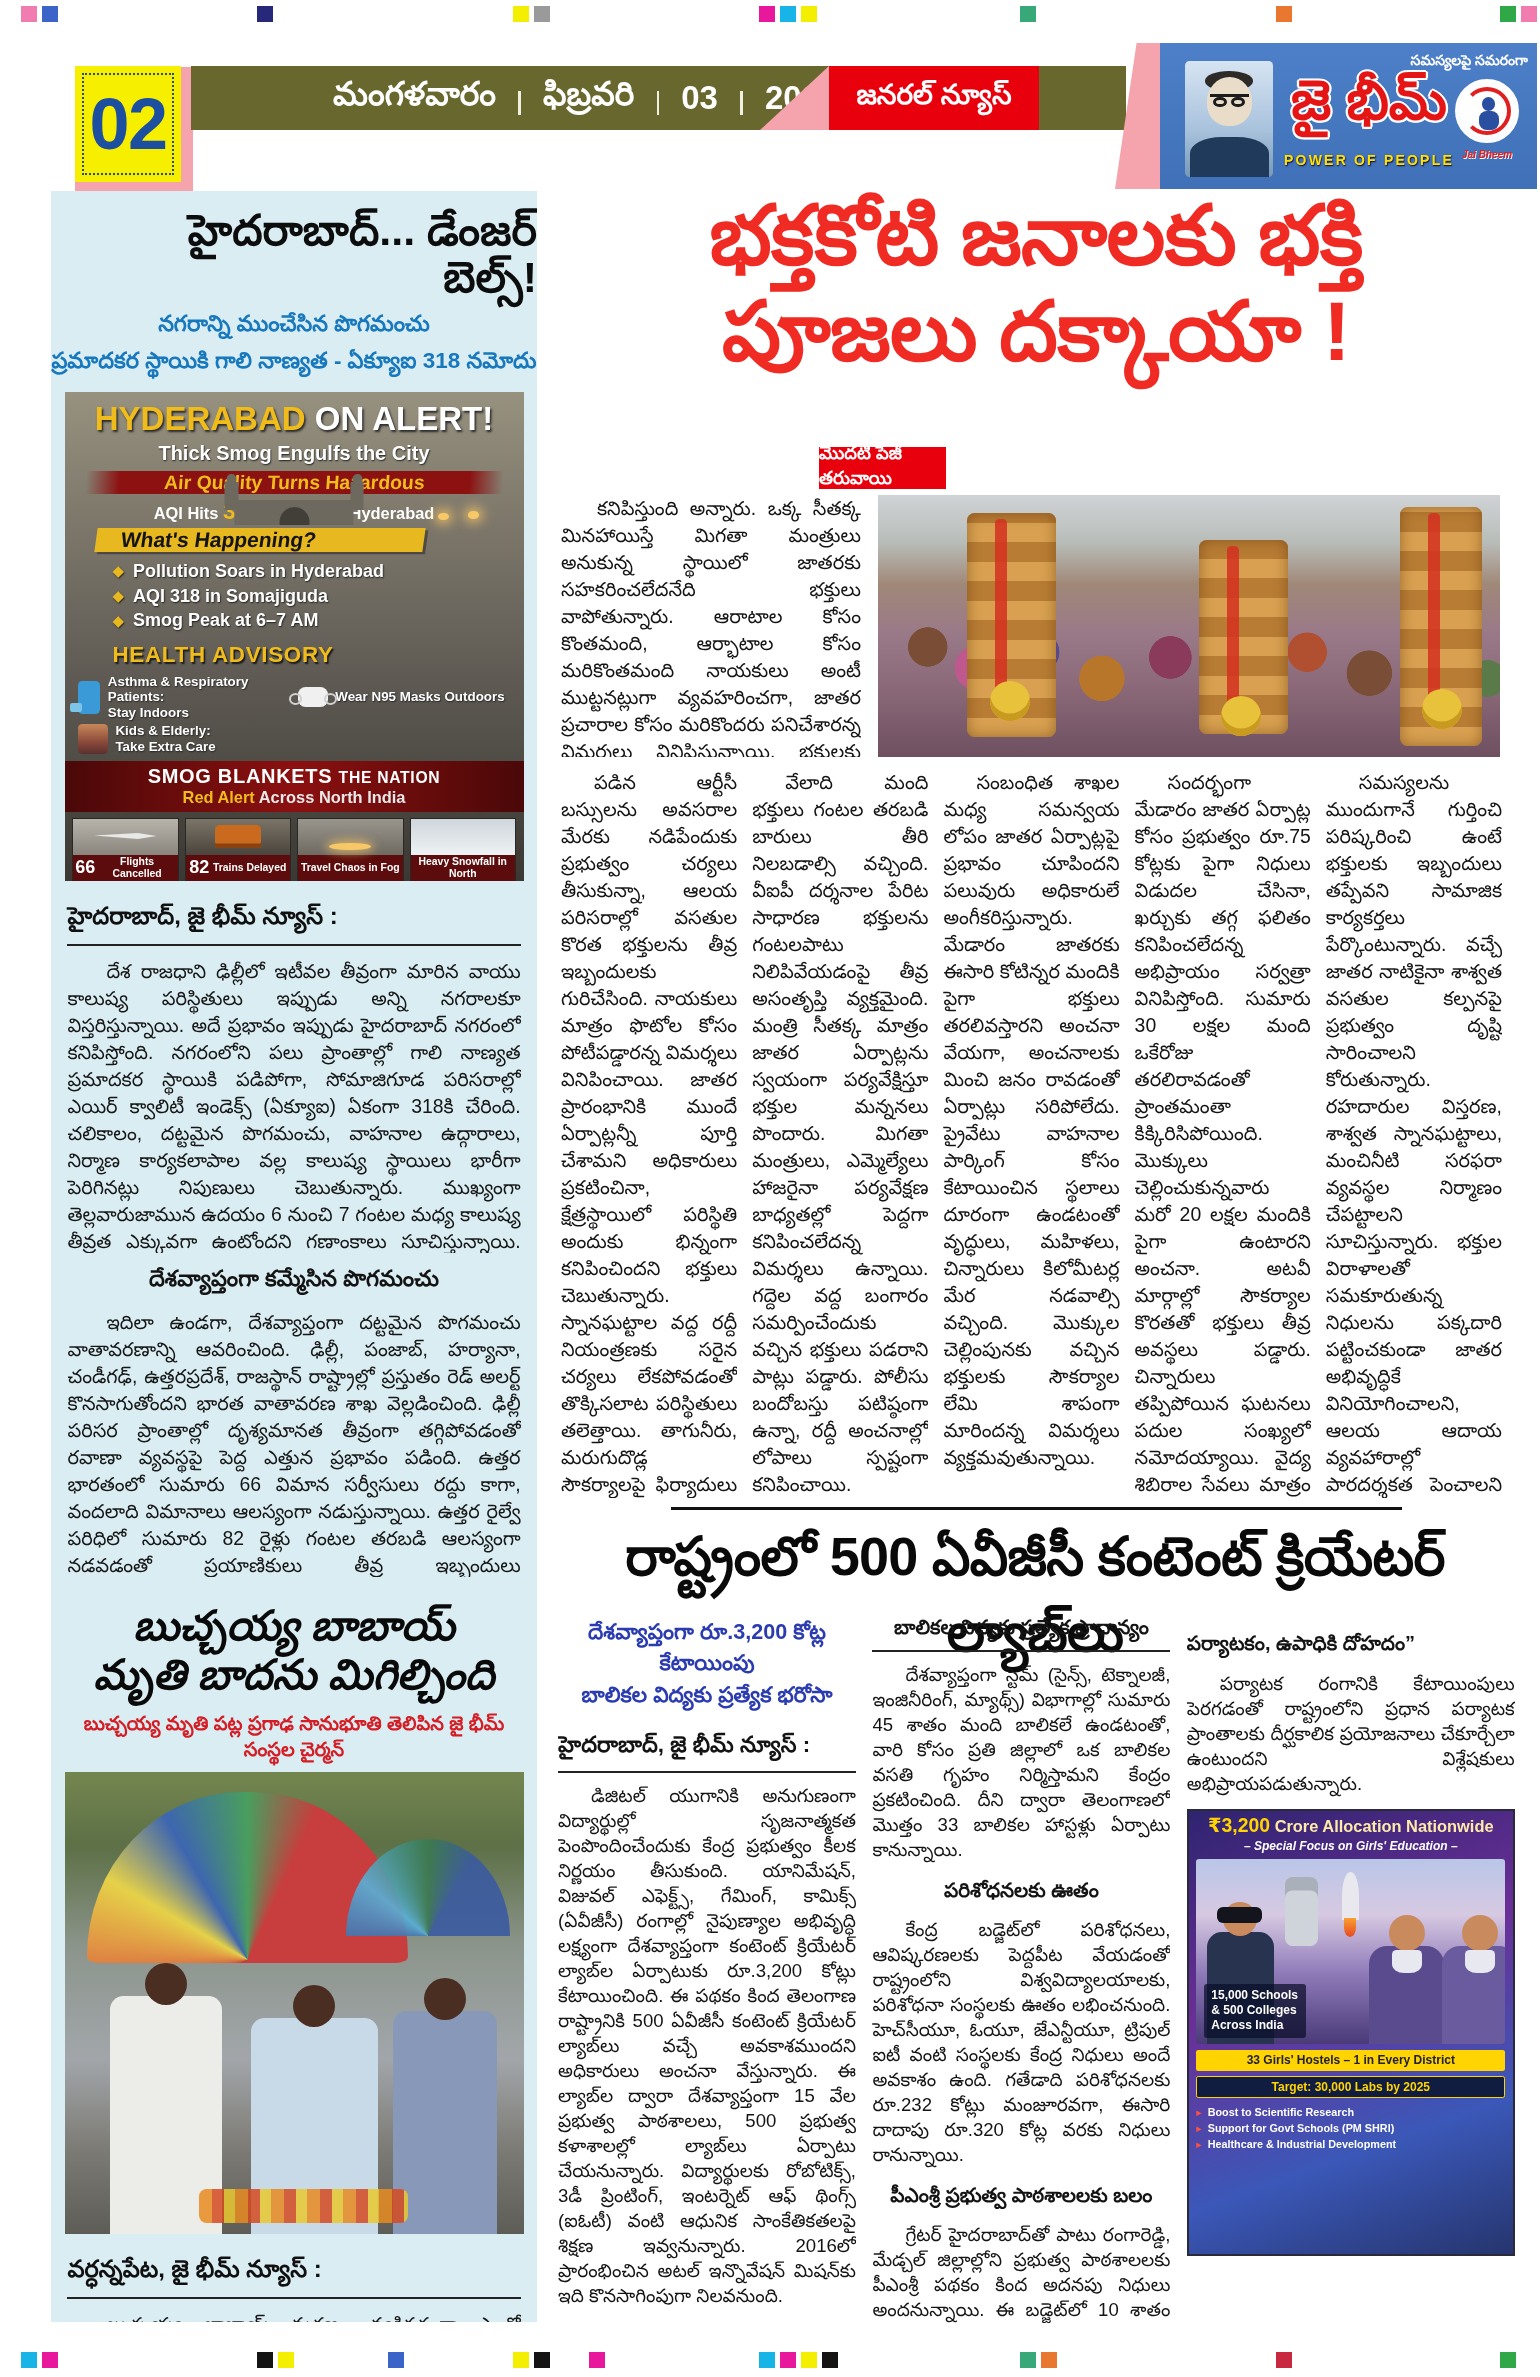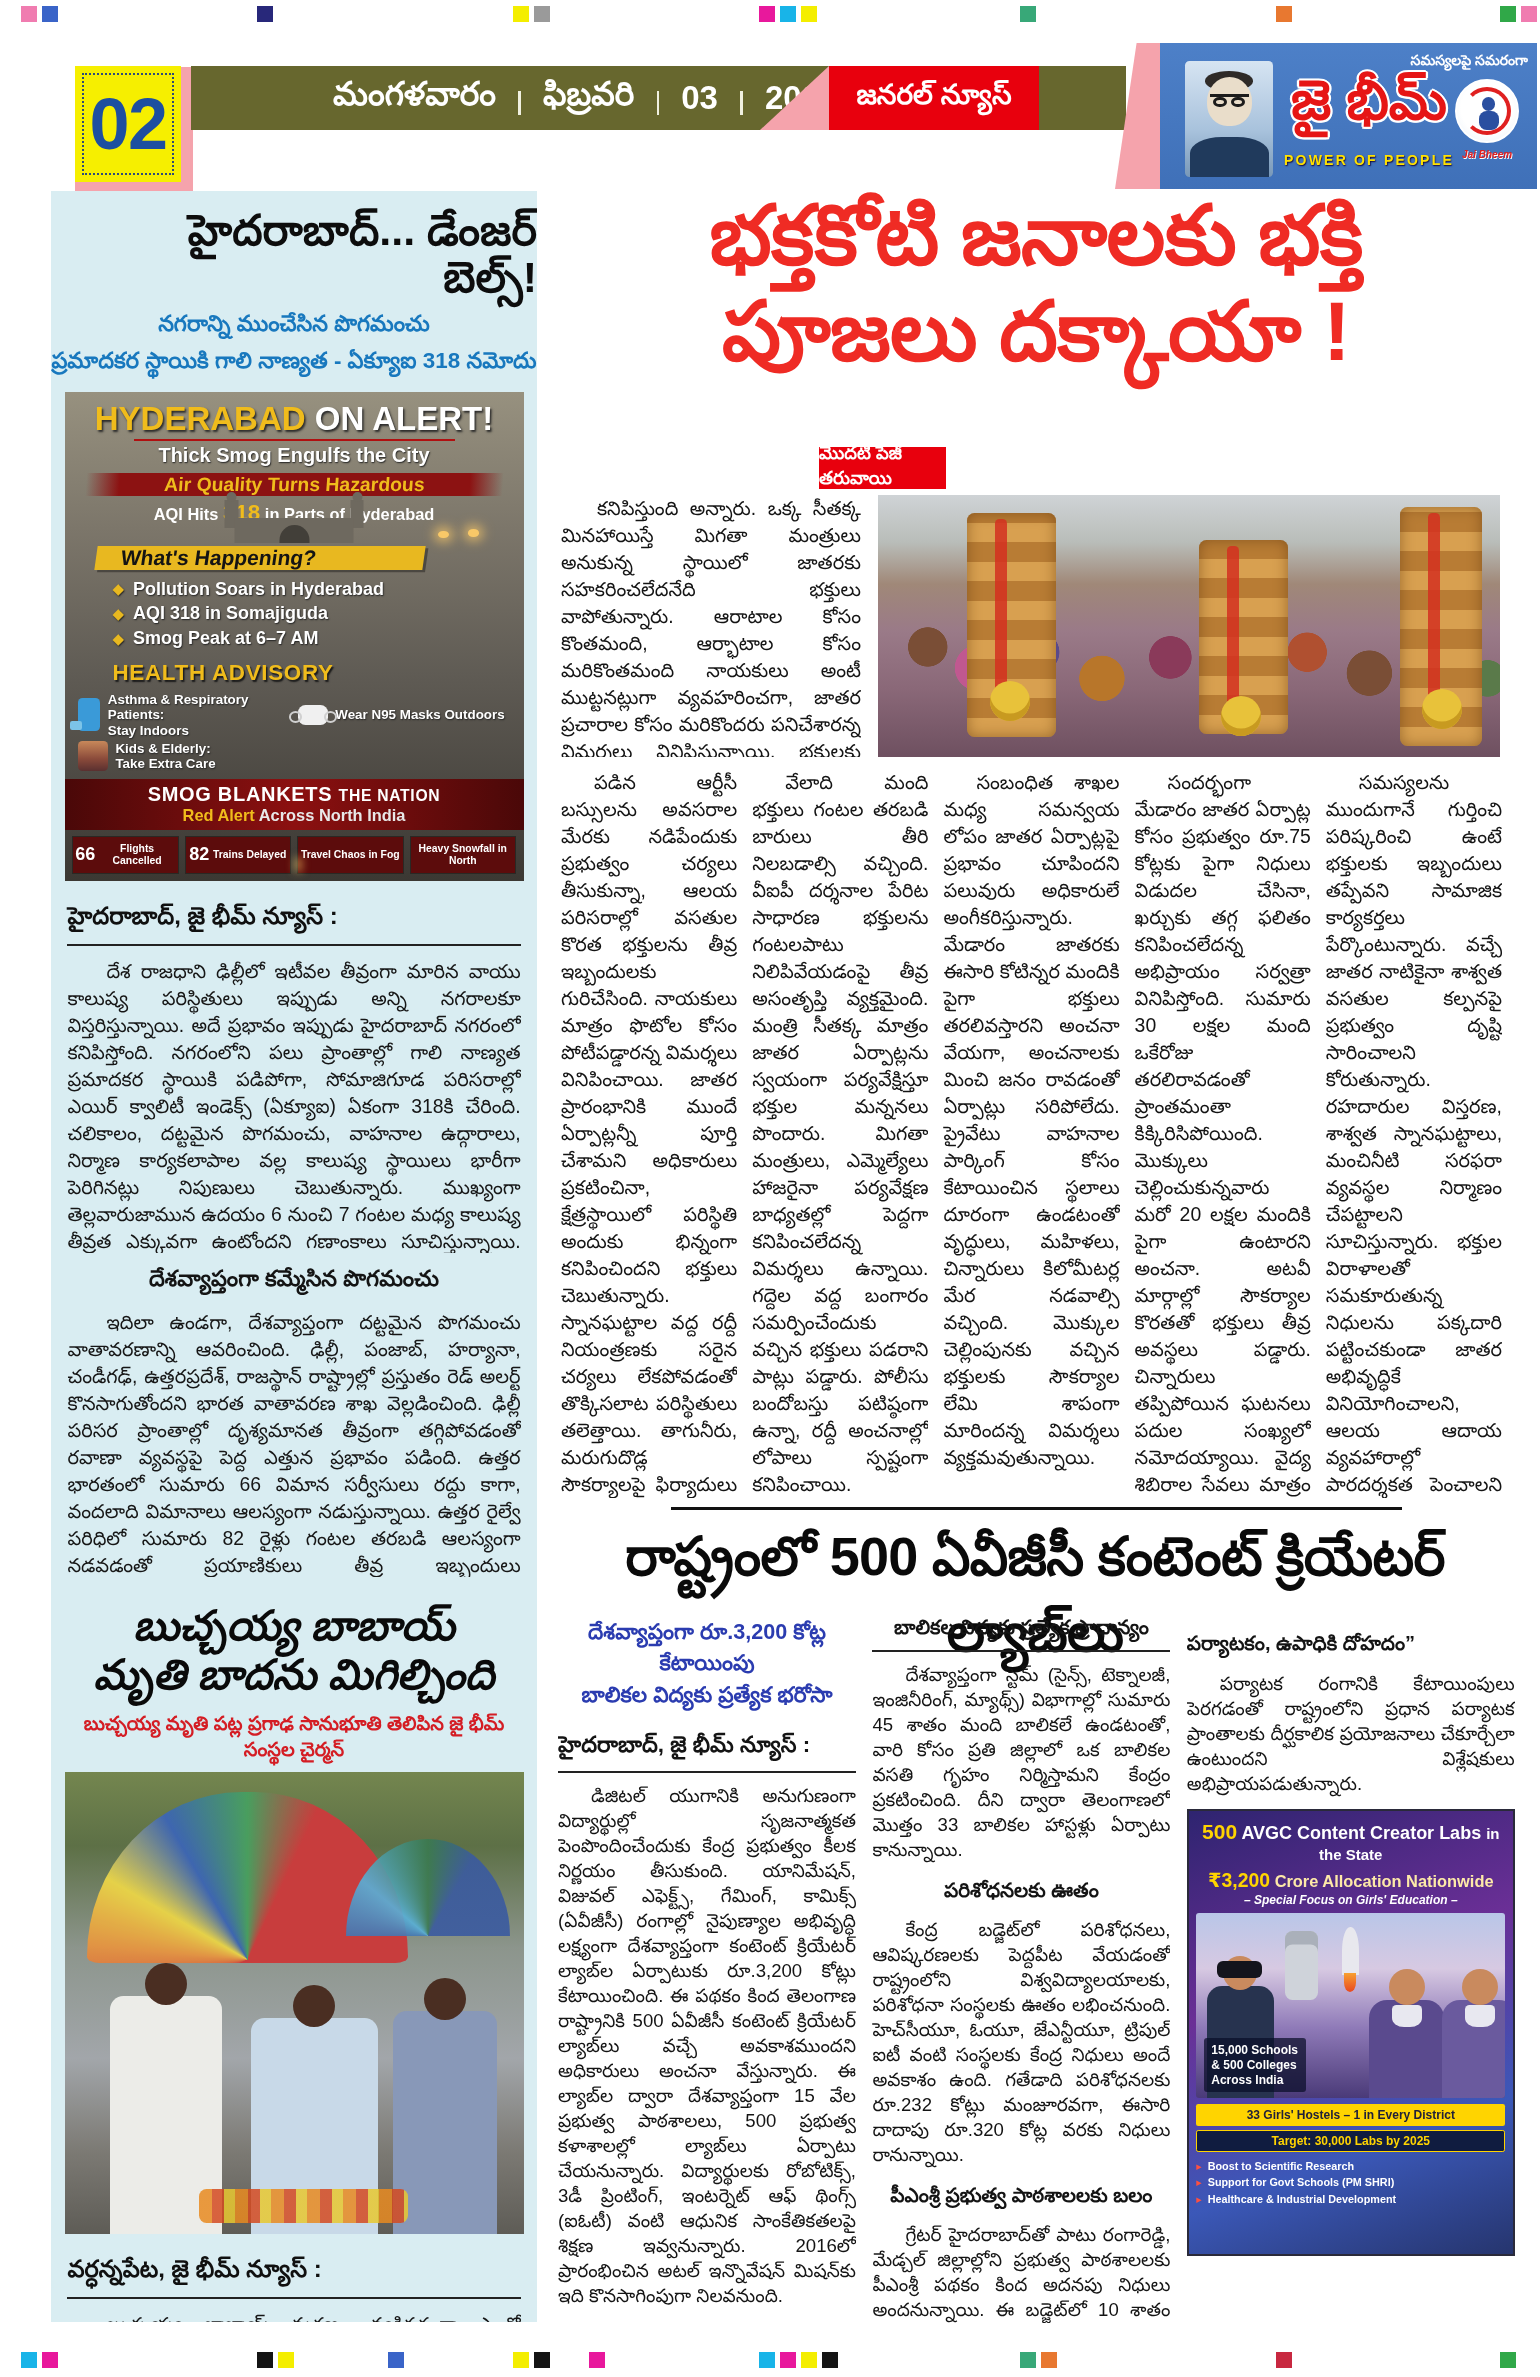--- a/index.html
+++ b/index.html
@@ -98,21 +98,21 @@
   .icon-mask::before{left:-9px;} .icon-mask::after{right:-9px;}
   .icon-family { width:30px; height:30px; border-radius:4.5px; flex:0 0 auto;
                  background:linear-gradient(180deg,#c8885a 0%,#8a4a3a 60%,#5a3030 100%); }
   .i-band { margin-top:7.5px; padding:3.7px 0 4.5px; text-align:center;
             background:linear-gradient(90deg,#4a0808 0%,#8c1010 50%,#4a0808 100%); }
   .i-band .l1 { color:#fff; font-weight:800; font-size:20px; letter-spacing:0.7px; }
   .i-band .l1 .sm { font-size:15.7px; }
   .i-band .l2 { color:#f0bc1c; font-weight:800; font-size:16.4px; }
   .i-band .l2 .wh { color:#e8e8e8; }
   .i-tiles { flex:1; display:flex; gap:6px; padding:6px 7.5px 7.5px; }
-  .i-tiles .tile { flex:1; display:flex; flex-direction:row; border:0.7px solid #2a2824; }
+  .i-tiles .tile { flex:1; display:flex; flex-direction:column; border:0.7px solid #2a2824; }
   .tile .art { height:36px; }
   .art-plane { background:linear-gradient(180deg,#b8b4ac,#8a857c); position:relative; }
   .art-plane::after { content:""; position:absolute; left:20%; top:40%; width:60%; height:6px; background:#e8e8e8;
                       clip-path:polygon(0 40%, 70% 0, 100% 50%, 70% 100%); }
   .art-train { background:linear-gradient(180deg,#7a7468,#4a443c); position:relative; }
   .art-train::after { content:""; position:absolute; left:28%; top:18%; width:44%; height:64%; background:#c96a1e; border-radius:4.5px 4.5px 1.5px 1.5px;
                       box-shadow:inset 0 -4.5px 0 #8a4210; }
   .art-fog { background:linear-gradient(180deg,#9a958c,#6e6a62); position:relative; }
   .art-fog::after { content:""; position:absolute; left:30%; bottom:4.5px; width:40%; height:7.5px; border-radius:50%;
                     background:#f8c868; box-shadow:0 0 9px 3.7px rgba(248,200,104,.6); }
@@ -452,25 +452,20 @@
     <div class="bp">కేంద్ర బడ్జెట్‌లో పరిశోధనలు, ఆవిష్కరణలకు పెద్దపీట వేయడంతో రాష్ట్రంలోని విశ్వవిద్యాలయాలకు, పరిశోధనా సంస్థలకు ఊతం లభించనుంది. హెచ్‌సీయూ, ఓయూ, జేఎన్టీయూ, ట్రిపుల్ ఐటీ వంటి సంస్థలకు కేంద్ర నిధులు అందే అవకాశం ఉంది. గతేడాది పరిశోధనలకు రూ.232 కోట్లు మంజూరవగా, ఈసారి దాదాపు రూ.320 కోట్ల వరకు నిధులు రానున్నాయి.</div>
     <div class="bheadline center">పీఎంశ్రీ ప్రభుత్వ పాఠశాలలకు బలం</div>
     <div class="bp">గ్రేటర్ హైదరాబాద్‌తో పాటు రంగారెడ్డి, మేడ్చల్ జిల్లాల్లోని ప్రభుత్వ పాఠశాలలకు పీఎంశ్రీ పథకం కింద అదనపు నిధులు అందనున్నాయి. ఈ బడ్జెట్‌లో 10 శాతం అధికంగా నిధులు కేటాయించడంతో పాఠశాలల బలోపేతానికి మరింత ప్రయోజనం చేకూరనుంది.</div>
 
   </div>
   <div class="bcol bcol3">
     <div class="bheadline">పర్యాటకం, ఉపాధికి దోహదం”</div>
     <div class="bp">పర్యాటక రంగానికి కేటాయింపులు పెరగడంతో రాష్ట్రంలోని ప్రధాన పర్యాటక ప్రాంతాలకు దీర్ఘకాలిక ప్రయోజనాలు చేకూర్చేలా ఉంటుందని విశ్లేషకులు అభిప్రాయపడుతున్నారు.</div>
 
     <div class="info2">
-      <div class="a-title">
-        <span class="num">500</span>
-        <span>AVGC Content Creator Labs</span>
-        <span class="tail">in the State</span>
-      </div>
       <div class="a-alloc">
         <span class="amt">₹3,200</span>
         <span>Crore Allocation Nationwide</span>
       </div>
       <div class="a-focus">– Special Focus on Girls' Education –</div>
       <div class="a-photo">
         <div class="a-kid"></div>
         <div class="a-robot"></div>
         <div class="a-rocket"></div>
         <div class="a-girl a-g1"></div>

